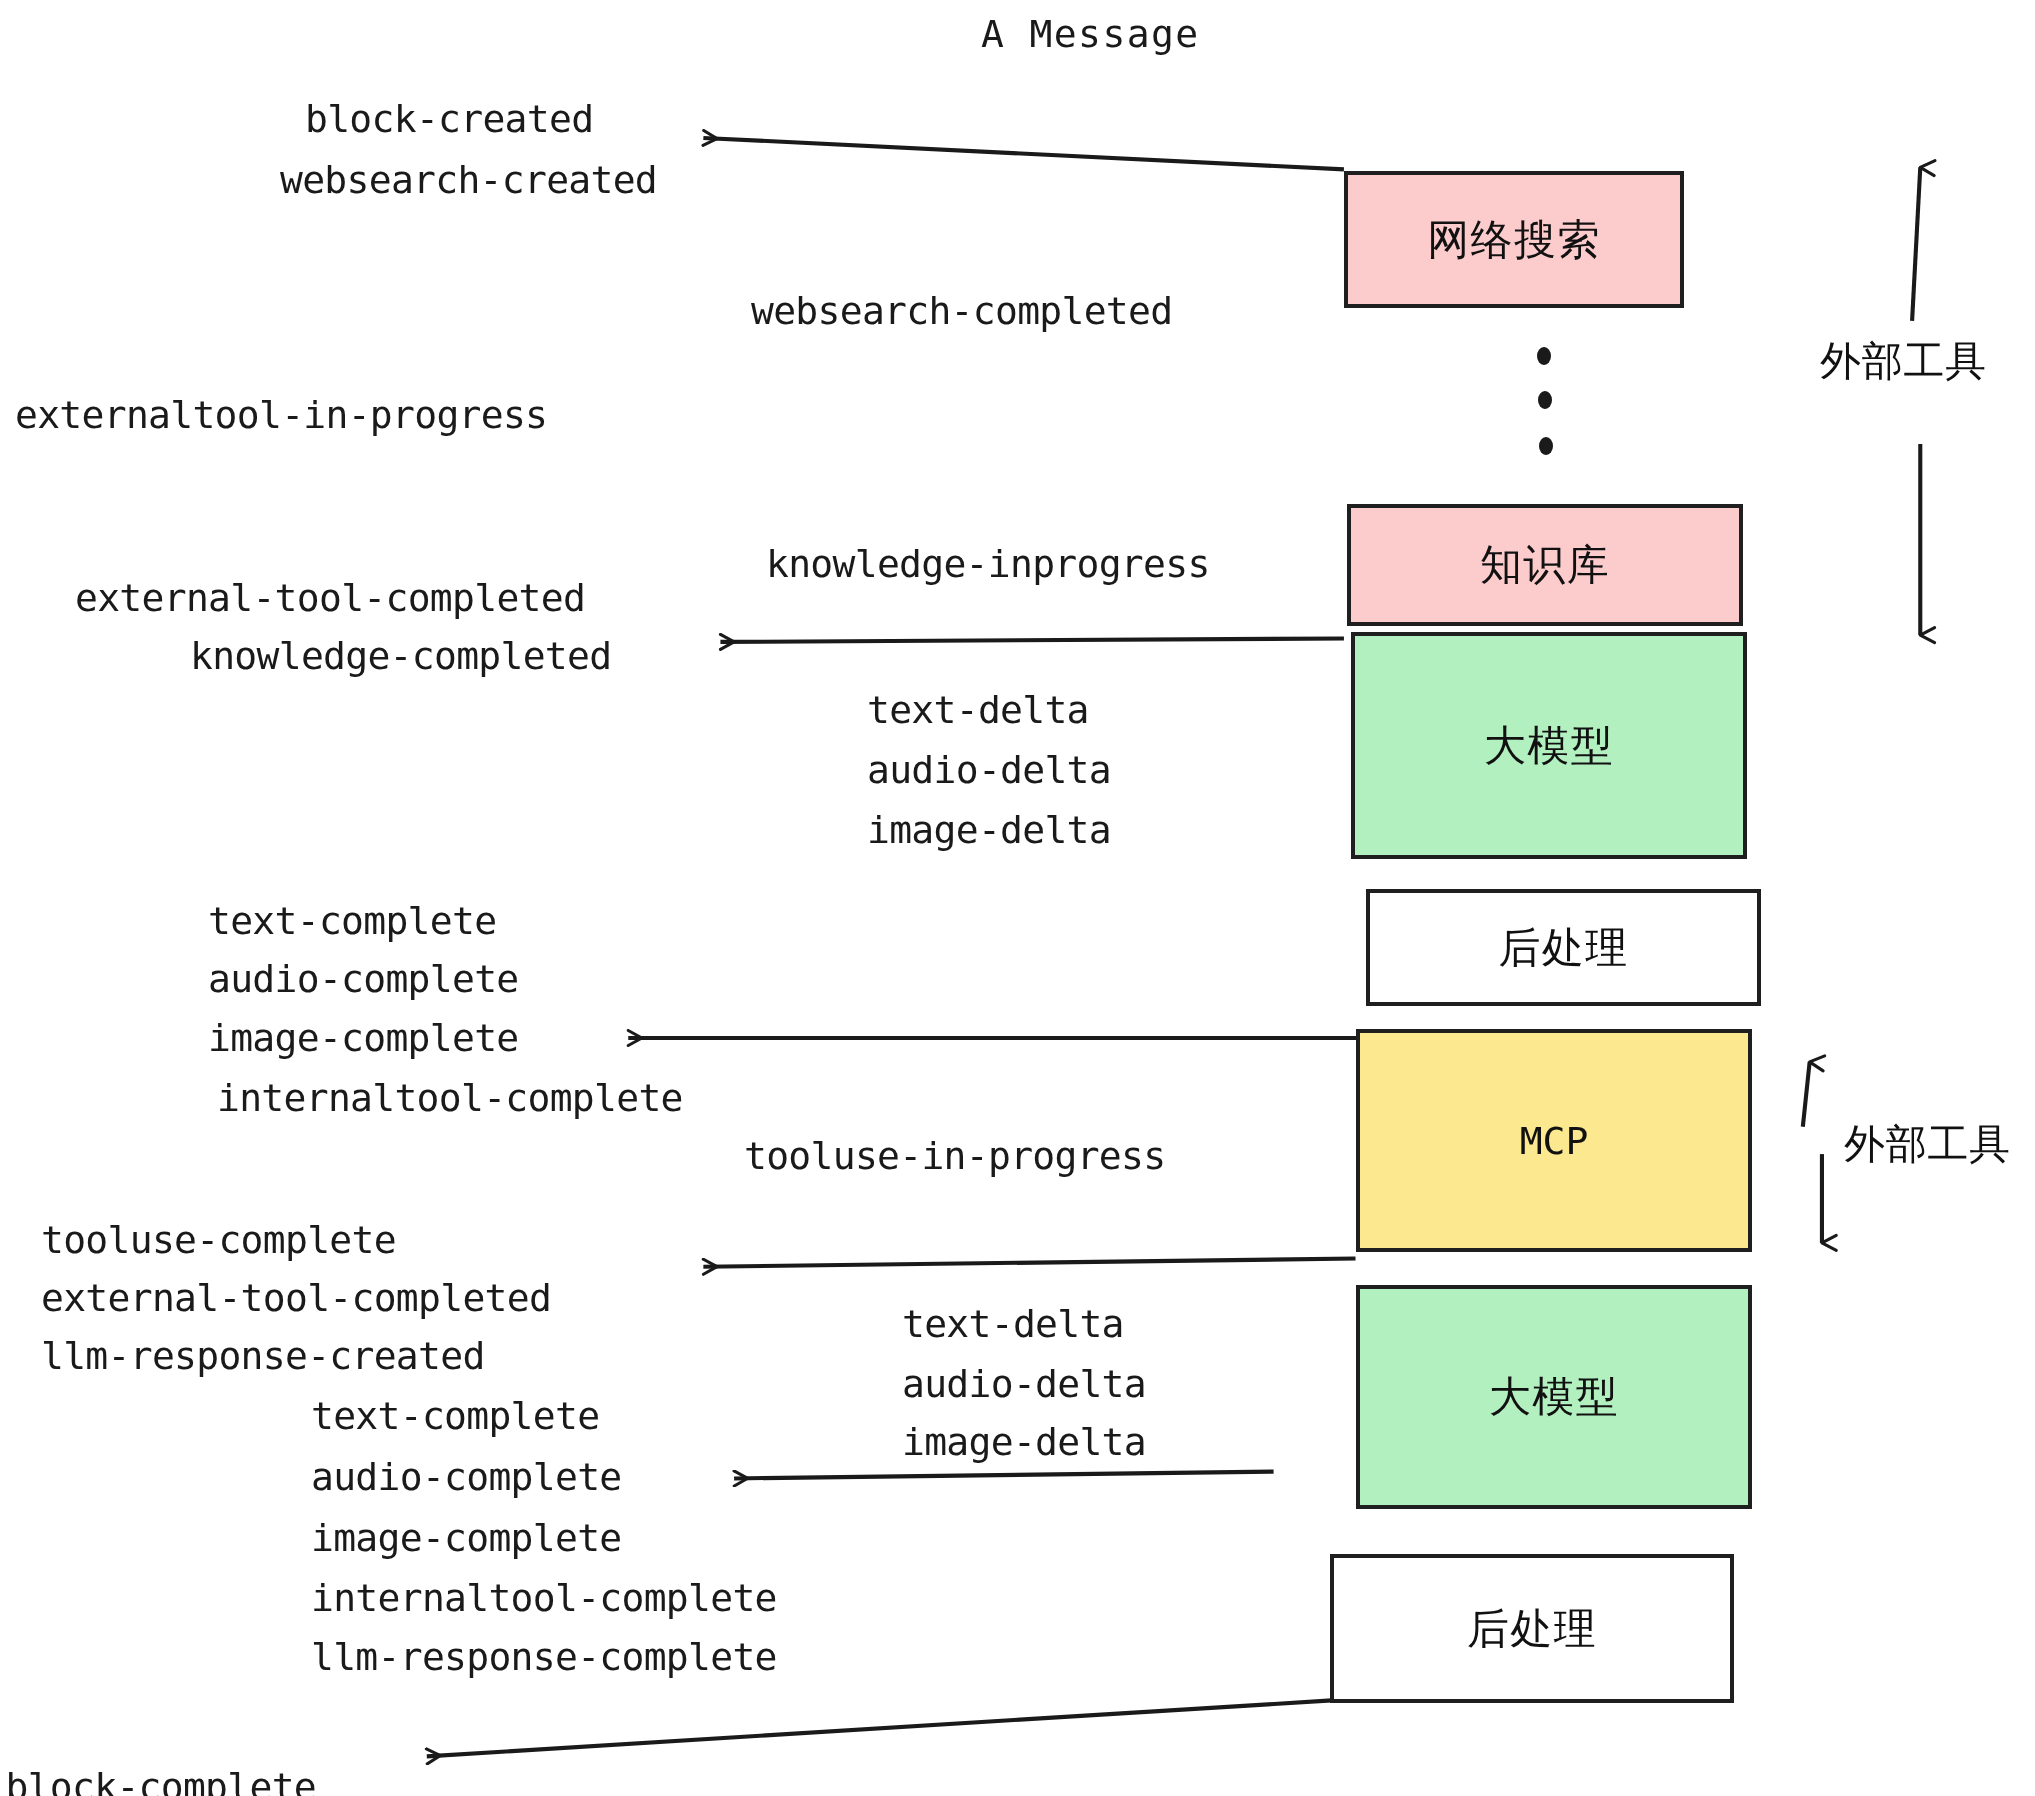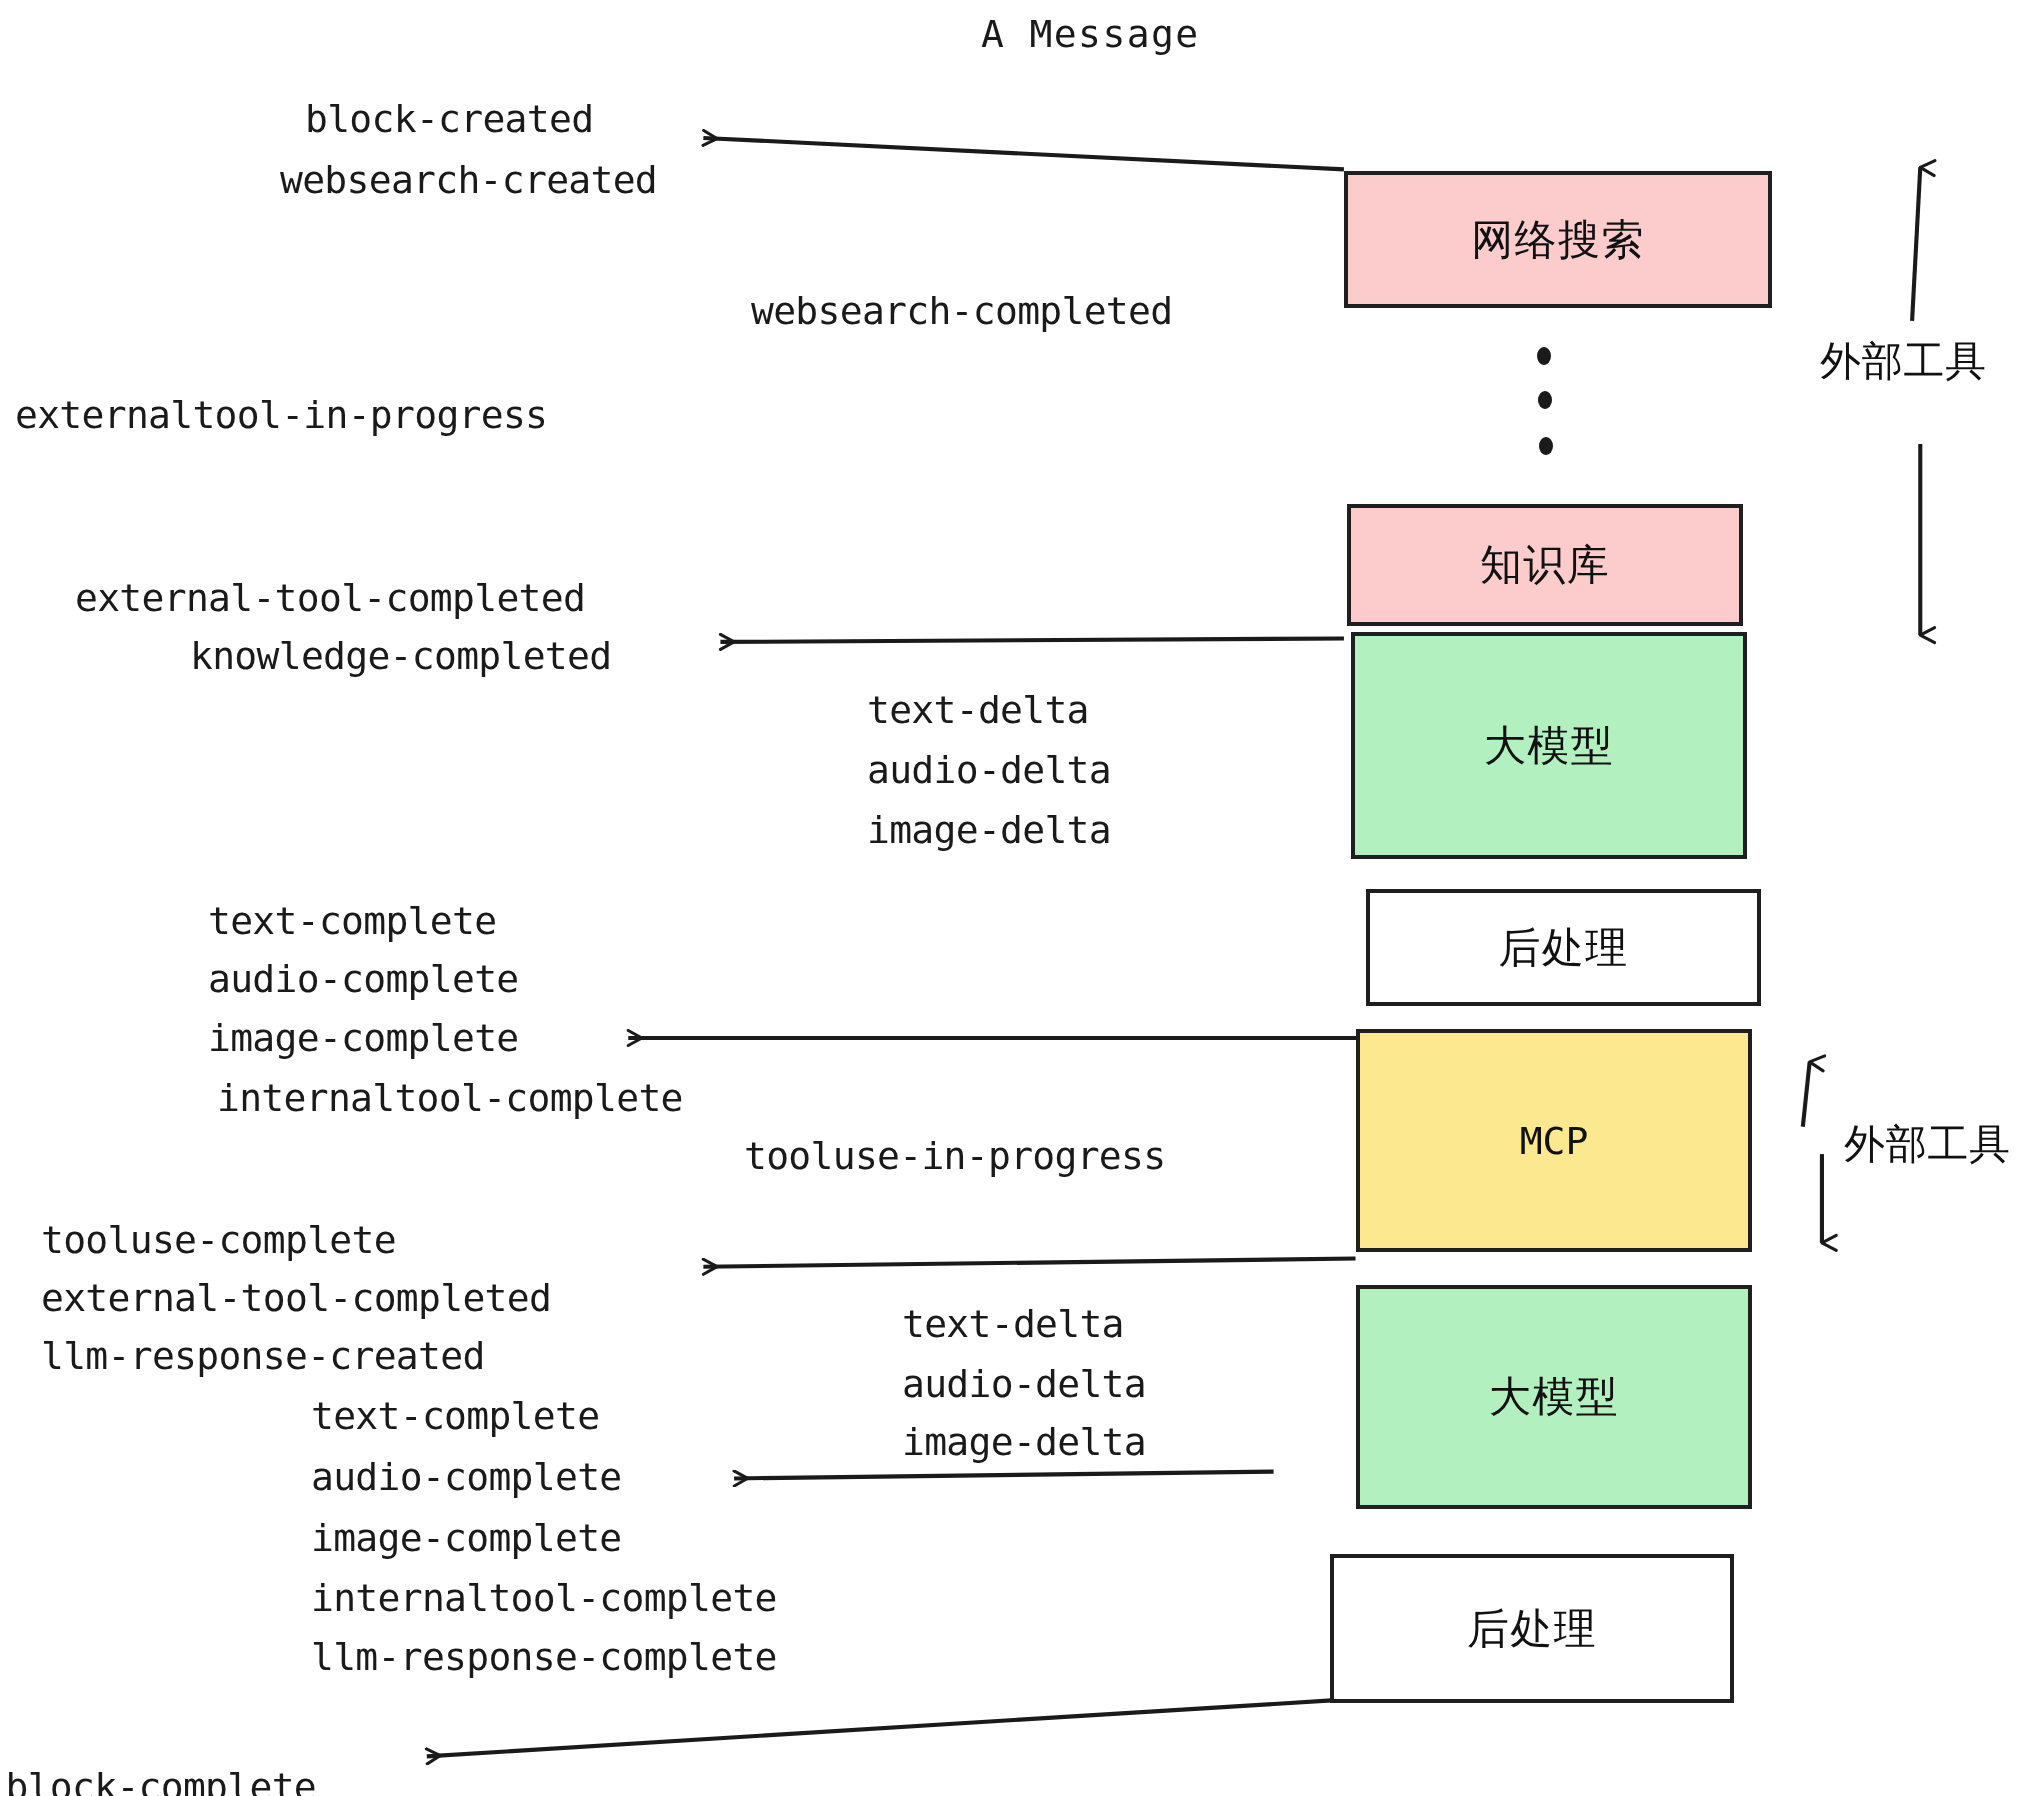--- a/index.html
+++ b/index.html
@@ -108,21 +108,21 @@
     <path d="M2812,650 L2812,930" fill="none" stroke="#1a1a1a" stroke-width="6" marker-end="url(#ahD)"></path>
 
     <path d="M2640,1650 L2650,1555" fill="none" stroke="#1a1a1a" stroke-width="6" marker-end="url(#ahU)"></path>
     <path d="M2668,1690 L2668,1820" fill="none" stroke="#1a1a1a" stroke-width="6" marker-end="url(#ahD)"></path>
   </svg>
 
   <div class="dot" style="left:1537px; top:347px;"></div>
   <div class="dot" style="left:1538px; top:391px;"></div>
   <div class="dot" style="left:1539px; top:437px;"></div>
 
-  <div class="node" style="left:1344px; top:171px; width:428px; height:137px; background:#fccccc;">
+  <div class="node" style="left:1344px; top:171px; width:340px; height:137px; background:#fccccc;">
     <span>网络搜索</span>
   </div>
 
   <div class="node" style="left:1347px; top:504px; width:396px; height:122px; background:#fccccc;">
     <span>知识库</span>
   </div>
 
   <div class="node" style="left:1351px; top:632px; width:396px; height:227px; background:#b3f0c0;">
     <span>大模型</span>
   </div>
@@ -143,20 +143,21 @@
     <span>后处理</span>
   </div>
 
   <div class="side-label" style="left:1820px; top:341px;">外部工具</div>
   <div class="side-label" style="left:1844px; top:1124px;">外部工具</div>
 
   <div class="evt" style="left:305px;  top:100px;">block-created</div>
   <div class="evt" style="left:280px;  top:161px;">websearch-created</div>
   <div class="evt" style="left:15px;   top:396px;">externaltool-in-progress</div>
   <div class="evt" style="left:751px; top:292px;">websearch-completed</div>
+  <div class="evt" style="left:766px; top:545px;">knowledge-inprogress</div>
   <div class="evt" style="left:75px;  top:579px;">external-tool-completed</div>
   <div class="evt" style="left:190px;  top:637px;">knowledge-completed</div>
   <div class="evt" style="left:867px; top:691px;">text-delta</div>
   <div class="evt" style="left:867px; top:751px;">audio-delta</div>
   <div class="evt" style="left:867px; top:811px;">image-delta</div>
 
   <div class="evt" style="left:208px;  top:902px;">text-complete</div>
   <div class="evt" style="left:208px;  top:960px;">audio-complete</div>
   <div class="evt" style="left:208px;  top:1019px;">image-complete</div>
   <div class="evt" style="left:217px;  top:1079px;">internaltool-complete</div>

